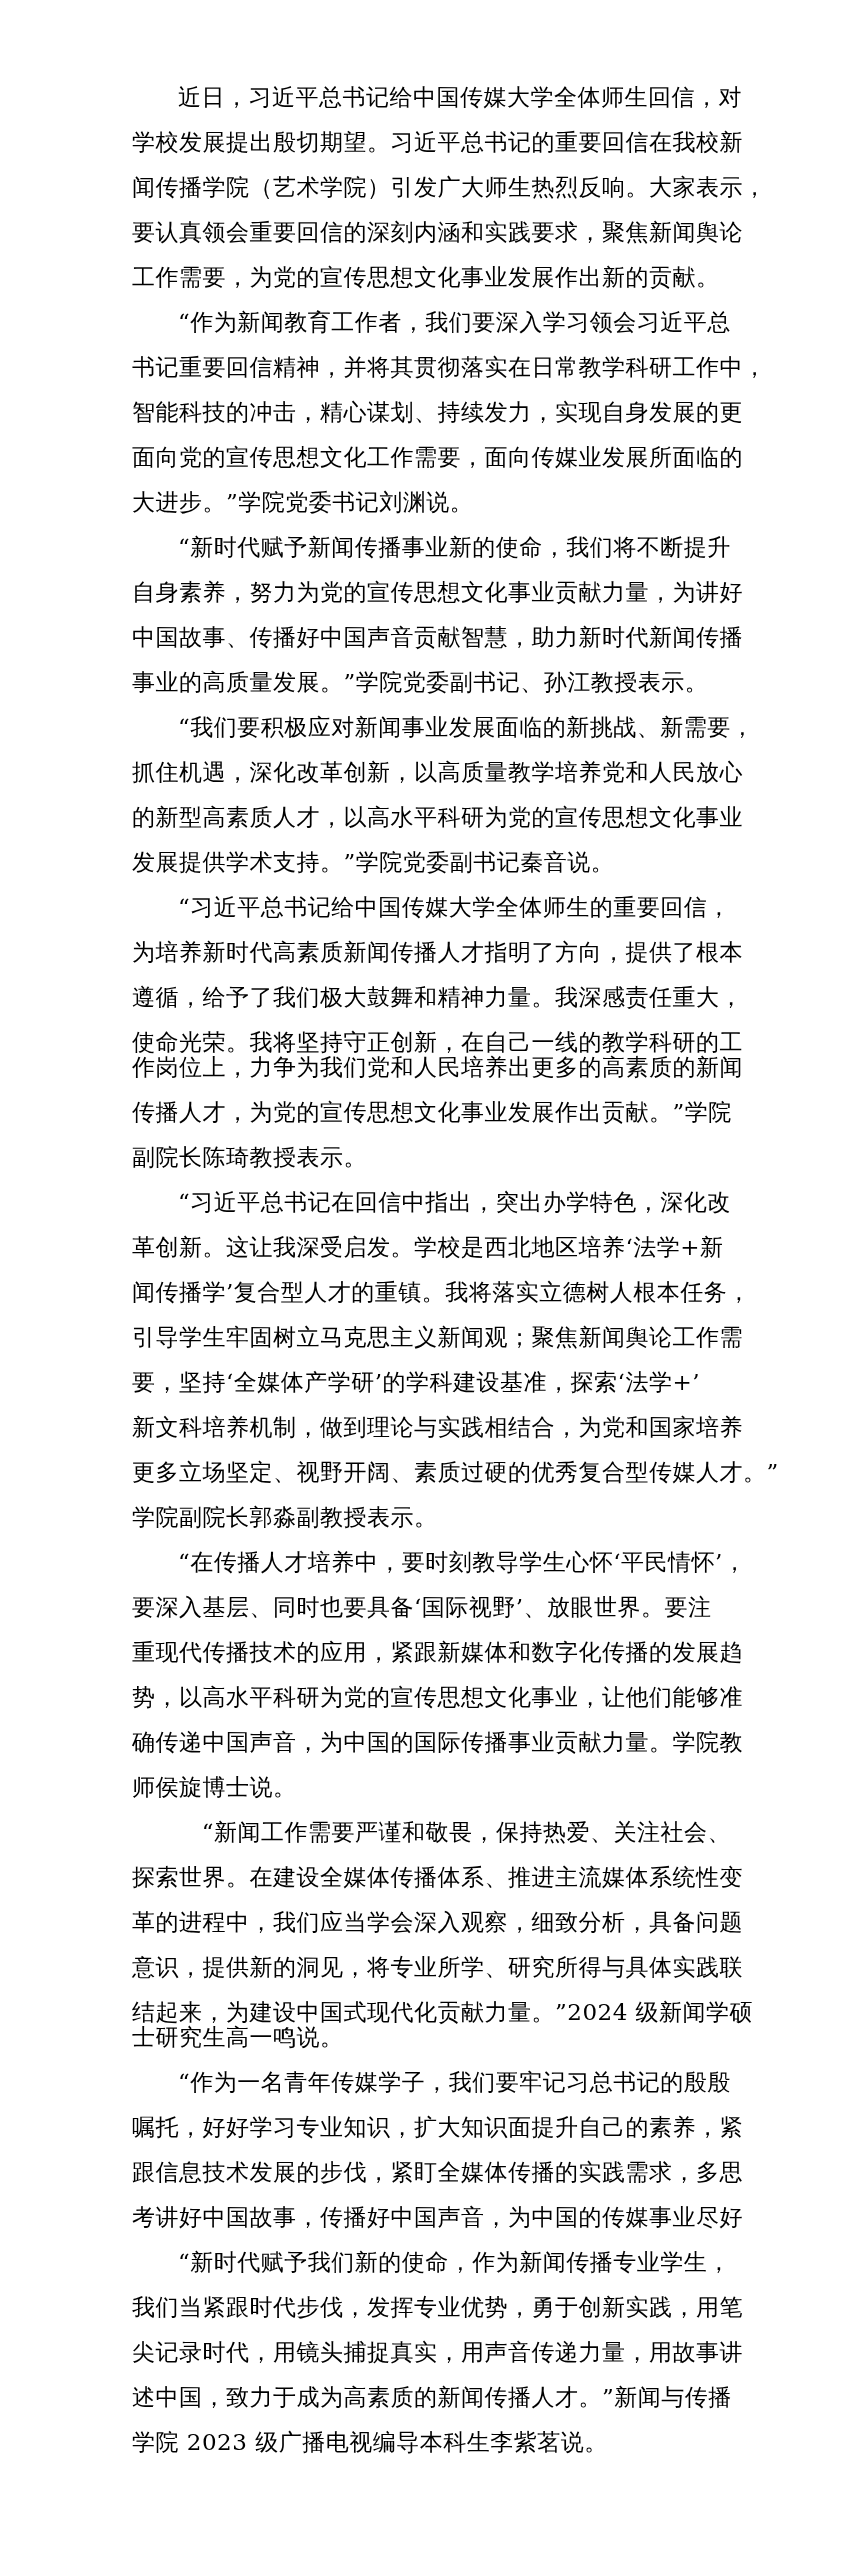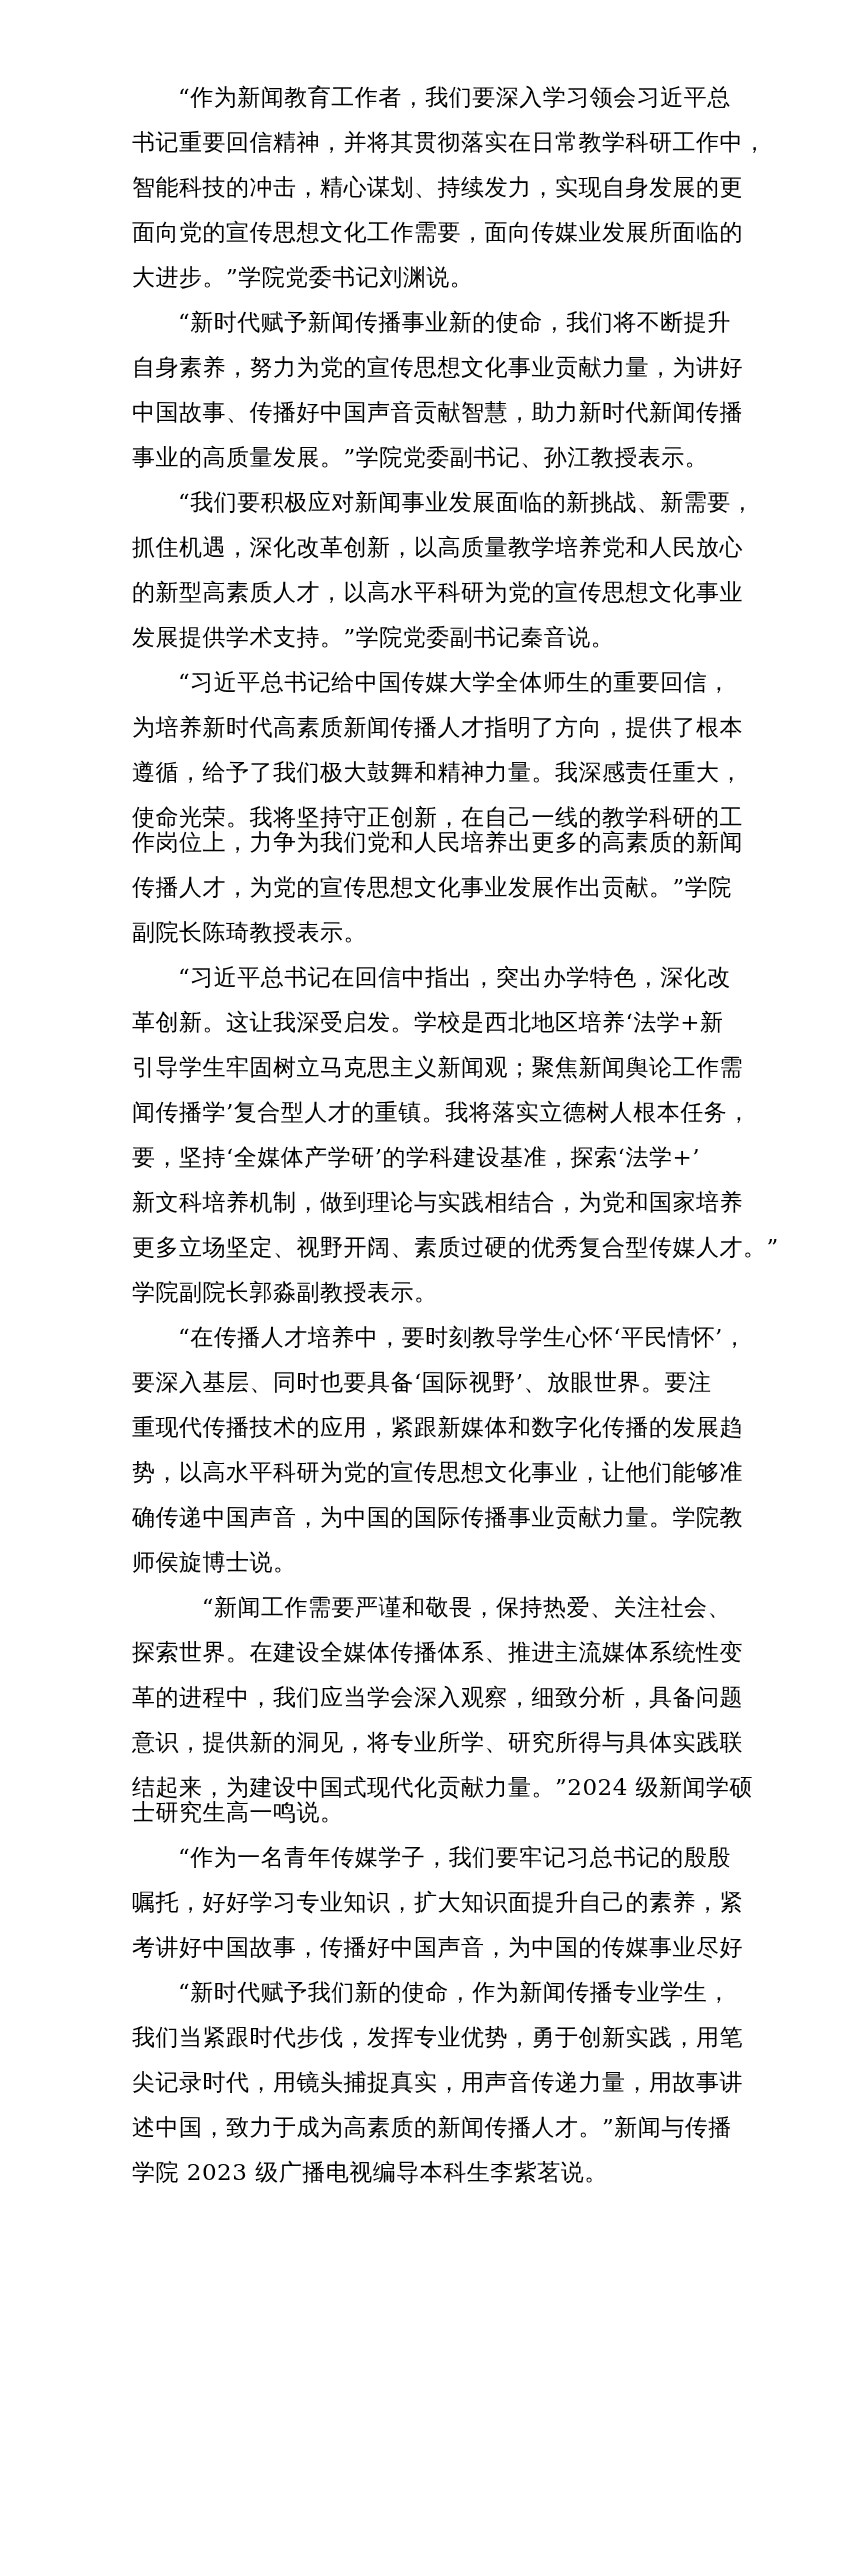--- a/index.html
+++ b/index.html
@@ -45,20 +45,27 @@
   .line.indent-first { padding-left: 46px; }
   .line.indent-deep  { padding-left: 66px; text-align: center; }
   .line.tight { height: 25px; }
 </style>
 </head>
 <body>
 
 <div class="page">
   <div class="article-body">
       <div class="para">
+        <div class="line indent-first">近日，习近平总书记给中国传媒大学全体师生回信，对</div>
+        <div class="line">学校发展提出殷切期望。习近平总书记的重要回信在我校新</div>
+        <div class="line">闻传播学院（艺术学院）引发广大师生热烈反响。大家表示，</div>
+        <div class="line">要认真领会重要回信的深刻内涵和实践要求，聚焦新闻舆论</div>
+        <div class="line">工作需要，为党的宣传思想文化事业发展作出新的贡献。</div>
+      </div>
+      <div class="para">
         <div class="line indent-first">“作为新闻教育工作者，我们要深入学习领会习近平总</div>
         <div class="line">书记重要回信精神，并将其贯彻落实在日常教学科研工作中，</div>
         <div class="line">智能科技的冲击，精心谋划、持续发力，实现自身发展的更</div>
         <div class="line">面向党的宣传思想文化工作需要，面向传媒业发展所面临的</div>
         <div class="line">大进步。”学院党委书记刘渊说。</div>
       </div>
       <div class="para">
         <div class="line indent-first">“新时代赋予新闻传播事业新的使命，我们将不断提升</div>
         <div class="line">自身素养，努力为党的宣传思想文化事业贡献力量，为讲好</div>
         <div class="line">中国故事、传播好中国声音贡献智慧，助力新时代新闻传播</div>
@@ -75,22 +82,22 @@
         <div class="line">为培养新时代高素质新闻传播人才指明了方向，提供了根本</div>
         <div class="line">遵循，给予了我们极大鼓舞和精神力量。我深感责任重大，</div>
         <div class="line tight">使命光荣。我将坚持守正创新，在自己一线的教学科研的工</div>
         <div class="line">作岗位上，力争为我们党和人民培养出更多的高素质的新闻</div>
         <div class="line">传播人才，为党的宣传思想文化事业发展作出贡献。”学院</div>
         <div class="line">副院长陈琦教授表示。</div>
       </div>
       <div class="para">
         <div class="line indent-first">“习近平总书记在回信中指出，突出办学特色，深化改</div>
         <div class="line">革创新。这让我深受启发。学校是西北地区培养‘法学+新</div>
+        <div class="line">闻传播学’复合型人才的重镇。我将落实立德树人根本任务，</div>
         <div class="line">引导学生牢固树立马克思主义新闻观；聚焦新闻舆论工作需</div>
-        <div class="line">闻传播学’复合型人才的重镇。我将落实立德树人根本任务，</div>
         <div class="line">要，坚持‘全媒体产学研’的学科建设基准，探索‘法学+’</div>
         <div class="line">新文科培养机制，做到理论与实践相结合，为党和国家培养</div>
         <div class="line">更多立场坚定、视野开阔、素质过硬的优秀复合型传媒人才。”</div>
         <div class="line">学院副院长郭淼副教授表示。</div>
       </div>
       <div class="para">
         <div class="line indent-first">“在传播人才培养中，要时刻教导学生心怀‘平民情怀’，</div>
         <div class="line">要深入基层、同时也要具备‘国际视野’、放眼世界。要注</div>
         <div class="line">重现代传播技术的应用，紧跟新媒体和数字化传播的发展趋</div>
         <div class="line">势，以高水平科研为党的宣传思想文化事业，让他们能够准</div>
@@ -101,20 +108,21 @@
         <div class="line indent-deep">“新闻工作需要严谨和敬畏，保持热爱、关注社会、</div>
         <div class="line">探索世界。在建设全媒体传播体系、推进主流媒体系统性变</div>
         <div class="line">革的进程中，我们应当学会深入观察，细致分析，具备问题</div>
         <div class="line">意识，提供新的洞见，将专业所学、研究所得与具体实践联</div>
         <div class="line tight">结起来，为建设中国式现代化贡献力量。”2024 级新闻学硕</div>
         <div class="line">士研究生高一鸣说。</div>
       </div>
       <div class="para">
         <div class="line indent-first">“作为一名青年传媒学子，我们要牢记习总书记的殷殷</div>
         <div class="line">嘱托，好好学习专业知识，扩大知识面提升自己的素养，紧</div>
+        <div class="line">跟信息技术发展的步伐，紧盯全媒体传播的实践需求，多思</div>
         <div class="line">考讲好中国故事，传播好中国声音，为中国的传媒事业尽好</div>
       </div>
       <div class="para">
         <div class="line indent-first">“新时代赋予我们新的使命，作为新闻传播专业学生，</div>
         <div class="line">我们当紧跟时代步伐，发挥专业优势，勇于创新实践，用笔</div>
         <div class="line">尖记录时代，用镜头捕捉真实，用声音传递力量，用故事讲</div>
         <div class="line">述中国，致力于成为高素质的新闻传播人才。”新闻与传播</div>
         <div class="line">学院 2023 级广播电视编导本科生李紫茗说。</div>
       </div>
     </div>

